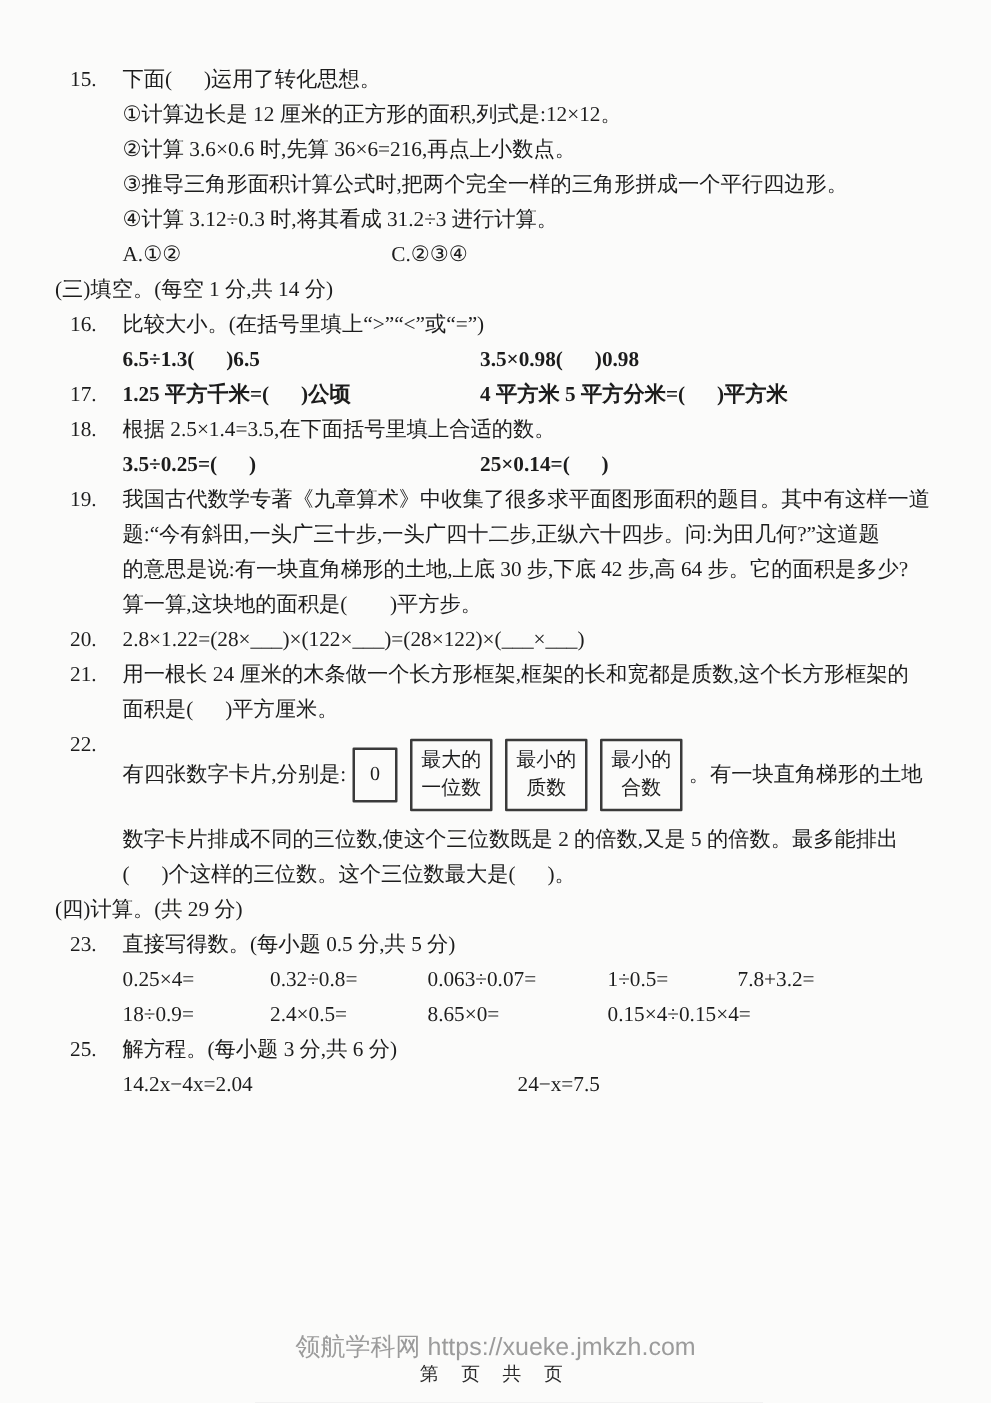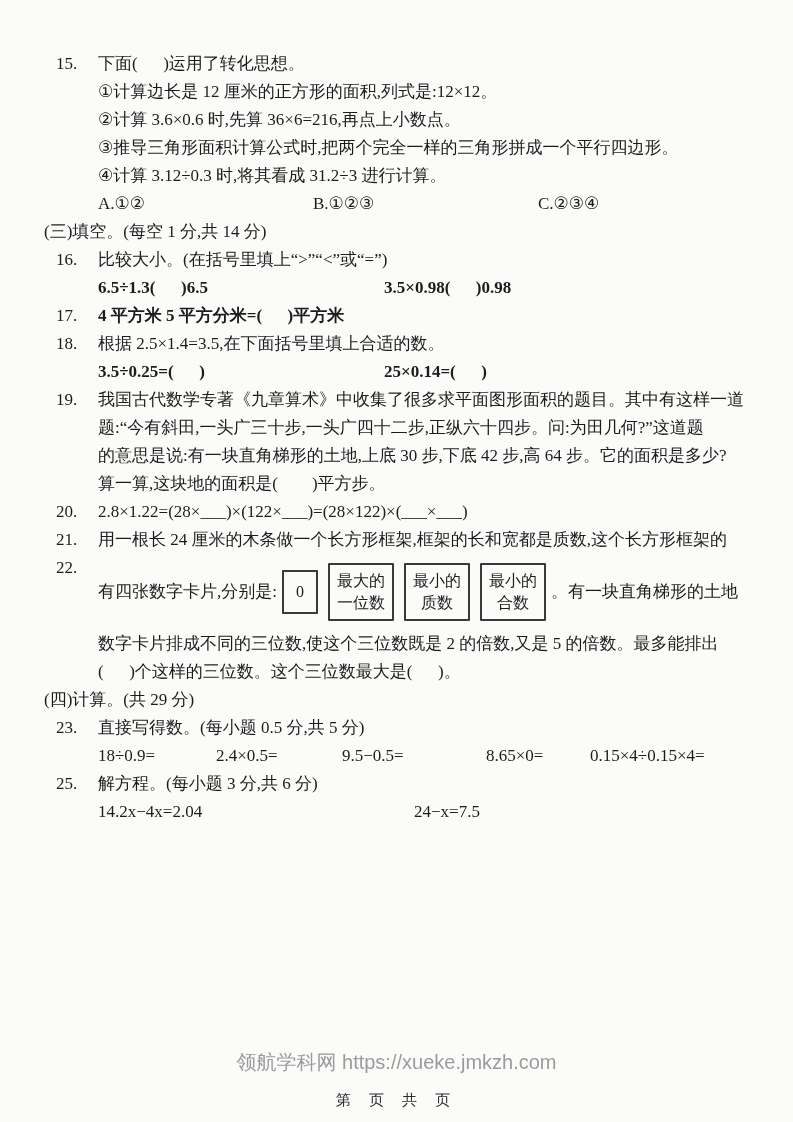--- a/index.html
+++ b/index.html
@@ -35,40 +35,39 @@
   .card .cl{white-space:nowrap;}
   .card .cl:empty{display:none;}
   .card0{padding:9px 12px;}
   .workspace{height:76px;}
   .pagefooter{position:absolute;left:0;right:0;bottom:12px;text-align:center;}
   .wm{
     color:#9b9b9b;font-size:20px;line-height:24px;
     font-family:"Liberation Sans","DejaVu Sans",sans-serif;
   }
   .pageno{
-    color:#2b2b2b;font-size:15px;line-height:20px;letter-spacing:7px;margin-top:16px;
+    color:#2b2b2b;font-size:15px;line-height:20px;letter-spacing:7px;margin-top:0;
     font-family:"Liberation Sans","DejaVu Sans",sans-serif;
   }
 </style>
 </head>
 <body>
 
 <div class="page">
 
   <div class="q">
     <span class="qnum" data-bind="q15.num">15.</span>
     <div class="qbody">
       <div data-bind="q15.stem">下面(      )运用了转化思想。</div>
       <div data-bind="q15.items.0">①计算边长是 12 厘米的正方形的面积,列式是:12×12。</div>
       <div data-bind="q15.items.1">②计算 3.6×0.6 时,先算 36×6=216,再点上小数点。</div>
       <div data-bind="q15.items.2">③推导三角形面积计算公式时,把两个完全一样的三角形拼成一个平行四边形。</div>
       <div data-bind="q15.items.3">④计算 3.12÷0.3 时,将其看成 31.2÷3 进行计算。</div>
       <div class="opts">
         <span data-bind="q15.options.0">A.①②</span>
-        <span data-bind="q15.options.1">B.①②③</span>
         <span data-bind="q15.options.2">C.②③④</span>
       </div>
     </div>
   </div>
 
   <div class="sec" data-bind="sections.sec3_title">(三)填空。(每空 1 分,共 14 分)</div>
 
   <div class="q">
     <span class="qnum" data-bind="q16.num">16.</span>
     <div class="qbody">
@@ -77,20 +76,21 @@
         <span data-bind="q16.pairs.0">6.5÷1.3(      )6.5</span>
         <span data-bind="q16.pairs.1">3.5×0.98(      )0.98</span>
       </div>
     </div>
   </div>
 
   <div class="q">
     <span class="qnum" data-bind="q17.num">17.</span>
     <div class="qbody">
       <div class="pair2">
+        <span data-bind="q17.pairs.0">1.25 平方千米=(      )公顷</span>
         <span data-bind="q17.pairs.1">4 平方米 5 平方分米=(      )平方米</span>
       </div>
     </div>
   </div>
 
   <div class="q">
     <span class="qnum" data-bind="q18.num">18.</span>
     <div class="qbody">
       <div data-bind="q18.stem">根据 2.5×1.4=3.5,在下面括号里填上合适的数。</div>
       <div class="pair2">
@@ -114,20 +114,21 @@
     <span class="qnum" data-bind="q20.num">20.</span>
     <div class="qbody">
       <div data-bind="q20.text">2.8×1.22=(28×___)×(122×___)=(28×122)×(___×___)</div>
     </div>
   </div>
 
   <div class="q">
     <span class="qnum" data-bind="q21.num">21.</span>
     <div class="qbody">
       <div data-bind="q21.lines.0">用一根长 24 厘米的木条做一个长方形框架,框架的长和宽都是质数,这个长方形框架的</div>
+      <div data-bind="q21.lines.1">面积是(      )平方厘米。</div>
     </div>
   </div>
 
   <div class="q">
     <span class="qnum" data-bind="q22.num">22.</span>
     <div class="qbody">
       <div class="cardline">
         <span data-bind="q22.lead">有四张数字卡片,分别是:</span>
         <span class="card card0">
           <span class="cl" data-bind="q22.cards.0.line1">0</span>
@@ -152,23 +153,29 @@
     </div>
   </div>
 
   <div class="sec" data-bind="sections.sec4_title">(四)计算。(共 29 分)</div>
 
   <div class="q">
     <span class="qnum" data-bind="q23.num">23.</span>
     <div class="qbody">
       <div data-bind="q23.stem">直接写得数。(每小题 0.5 分,共 5 分)</div>
       <div class="calcrow">
+        <span data-bind="q23.rows.0.0">0.25×4=</span>
+        <span data-bind="q23.rows.0.1">0.32÷0.8=</span>
+        <span data-bind="q23.rows.0.2">0.063÷0.07=</span>
+        <span data-bind="q23.rows.0.3">1÷0.5=</span>
+        <span data-bind="q23.rows.0.4">7.8+3.2=</span>
+      </div>
+      <div class="calcrow">
         <span data-bind="q23.rows.1.0">18÷0.9=</span>
         <span data-bind="q23.rows.1.1">2.4×0.5=</span>
-        <span data-bind="q23.rows.1.2">9.5−0.5=</span>
         <span data-bind="q23.rows.1.3">8.65×0=</span>
         <span data-bind="q23.rows.1.4">0.15×4÷0.15×4=</span>
       </div>
     </div>
   </div>
 
 
   <div class="q">
     <span class="qnum" data-bind="q25.num">25.</span>
     <div class="qbody">

